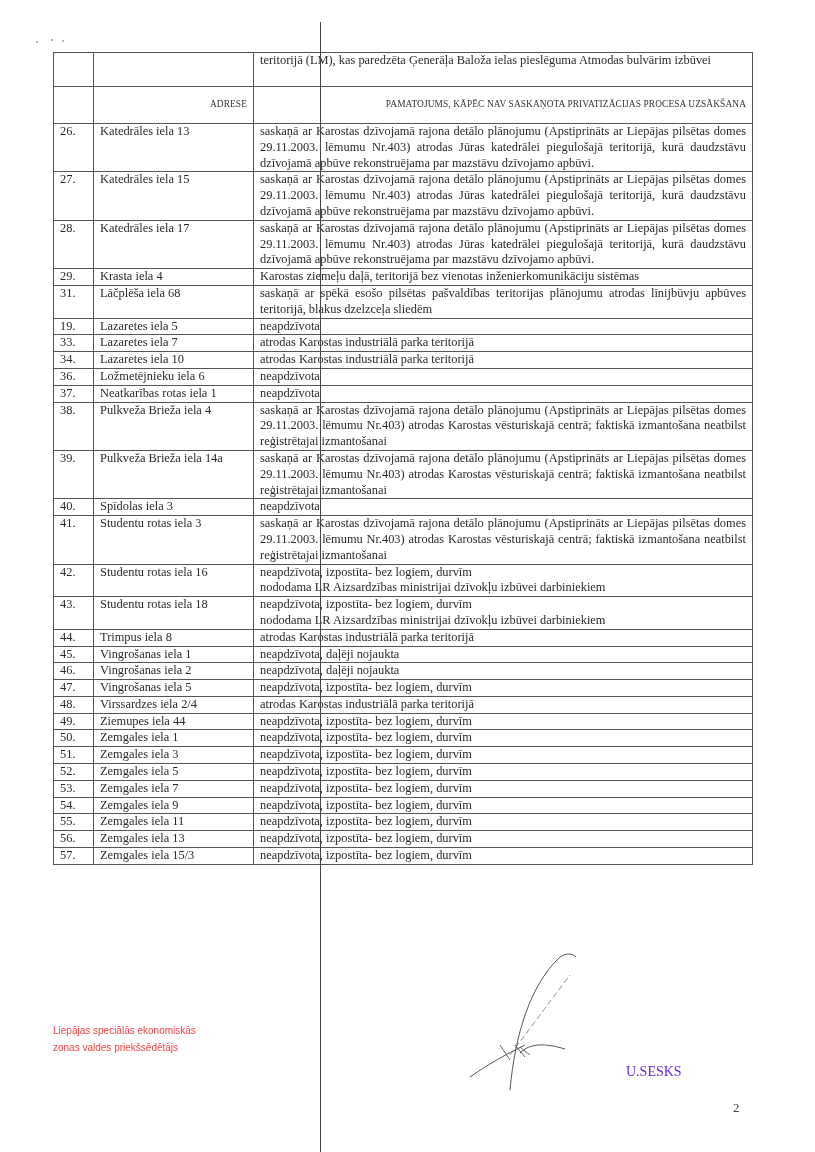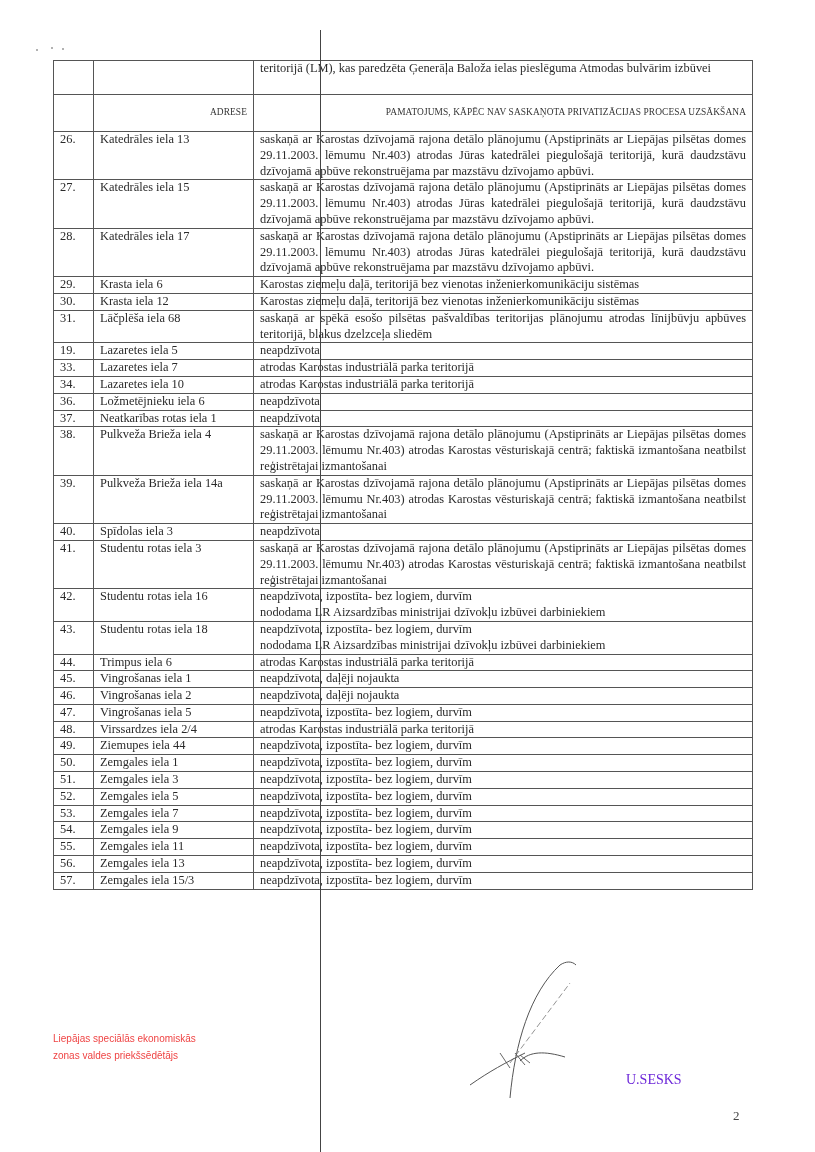--- a/index.html
+++ b/index.html
@@ -1,21 +1,21 @@
 <!DOCTYPE html>
 <html><head>
   <meta charset="utf-8">
   <style>
     html, body { margin: 0; padding: 0; background: #ffffff; }
     body {
       width: 815px; height: 1152px; position: relative; overflow: hidden;
       font-family: "Liberation Serif", "DejaVu Serif", serif;
       color: #2a2a2a;
     }
-    .page { position: absolute; left: 0; top: 0; width: 815px; height: 827px; margin-top: 8px; }
+    .page { position: absolute; left: 0; top: 0; width: 815px; height: 827px; }
     .speck { position: absolute; width: 2px; height: 2px; background: #999; border-radius: 1px; }
     table.doc {
       position: absolute; left: 53px; top: 52px; width: 699px;
       border-collapse: collapse; table-layout: fixed;
       font-size: 12.4px; line-height: 15.8px;
     }
     table.doc td {
       border: 1px solid #555; padding: 0 6px 0 6px; vertical-align: top;
       overflow: hidden;
     }
@@ -83,28 +83,21 @@
         </tr>
         <tr>
           <td class="num">28.</td>
           <td>Katedrāles iela 17</td>
           <td class="reason">
             <div>saskaņā ar Karostas dzīvojamā rajona detālo plānojumu (Apstiprināts ar Liepājas pilsētas domes 29.11.2003. lēmumu Nr.403) atrodas Jūras katedrālei piegulošajā teritorijā, kurā daudzstāvu dzīvojamā apbūve rekonstruējama par mazstāvu dzīvojamo apbūvi.</div>
           </td>
         </tr>
         <tr>
           <td class="num">29.</td>
-          <td>Krasta iela 6</td>
-          <td class="reason">
-            <div>Karostas ziemeļu daļā, teritorijā bez vienotas inženierkomunikāciju sistēmas</div>
-          </td>
-        </tr>
-        <tr>
-          <td class="num">30.</td>
-          <td>Krasta iela 12</td>
+          <td>Krasta iela 4</td>
           <td class="reason">
             <div>Karostas ziemeļu daļā, teritorijā bez vienotas inženierkomunikāciju sistēmas</div>
           </td>
         </tr>
         <tr>
           <td class="num">31.</td>
           <td>Lāčplēša iela 68</td>
           <td class="reason">
             <div>saskaņā ar spēkā esošo pilsētas pašvaldības teritorijas plānojumu atrodas līnijbūvju apbūves teritorijā, blakus dzelzceļa sliedēm</div>
           </td>
@@ -183,21 +176,21 @@
         <tr>
           <td class="num">43.</td>
           <td>Studentu rotas iela 18</td>
           <td class="reason">
             <div>neapdzīvota, izpostīta- bez logiem, durvīm</div>
             <div>nododama LR Aizsardzības ministrijai dzīvokļu izbūvei darbiniekiem</div>
           </td>
         </tr>
         <tr>
           <td class="num">44.</td>
-          <td>Trimpus iela 6</td>
+          <td>Trimpus iela 8</td>
           <td class="reason">
             <div>atrodas Karostas industriālā parka teritorijā</div>
           </td>
         </tr>
         <tr>
           <td class="num">45.</td>
           <td>Vingrošanas iela 1</td>
           <td class="reason">
             <div>neapdzīvota, daļēji nojaukta</div>
           </td>

